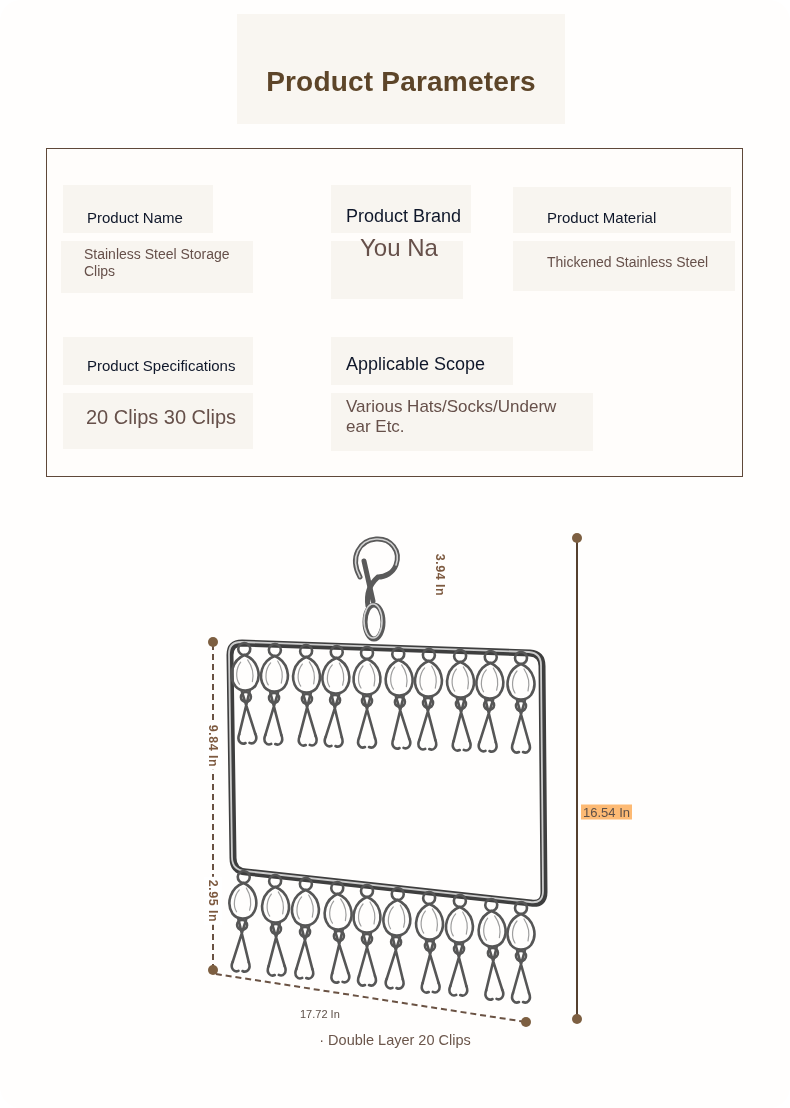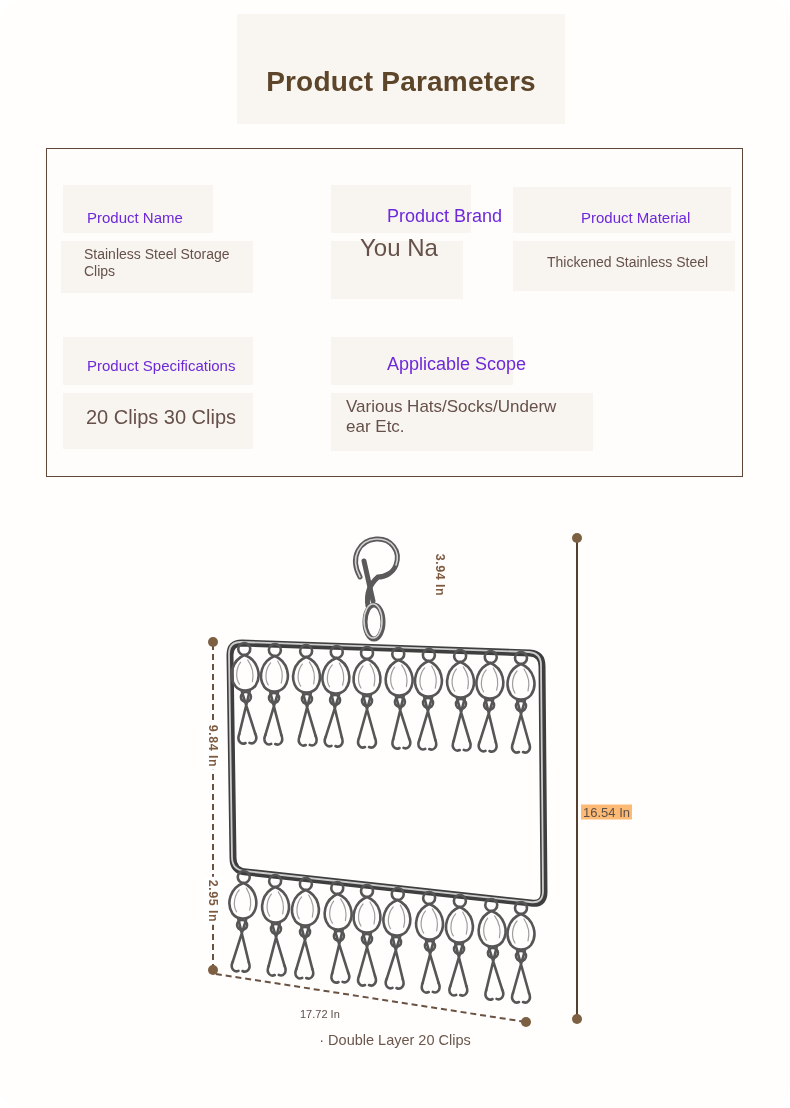--- a/index.html
+++ b/index.html
@@ -23,28 +23,28 @@
   .bg-n-l { left:16px;  top:36px;  width:150px; height:48px; }
   .bg-n-v { left:14px;  top:92px;  width:192px; height:52px; }
   .bg-b-l { left:284px; top:36px;  width:140px; height:48px; }
   .bg-b-v { left:284px; top:92px;  width:132px; height:58px; }
   .bg-m-l { left:466px; top:38px;  width:218px; height:46px; }
   .bg-m-v { left:466px; top:92px;  width:222px; height:50px; }
   .bg-s-l { left:16px;  top:188px; width:190px; height:48px; }
   .bg-s-v { left:16px;  top:244px; width:190px; height:56px; }
   .bg-a-l { left:284px; top:188px; width:182px; height:48px; }
   .bg-a-v { left:284px; top:244px; width:262px; height:58px; }
-  .cell-label { position:absolute; color:#6d28d9; font-size:15px; white-space:nowrap; }
-  .cell-label.big { font-size:18px;margin-left:41px; }
+  .cell-label { position:absolute; color:#0f172a; font-size:15px; white-space:nowrap; }
+  .cell-label.big { font-size:18px; }
   .cell-value { position:absolute; color:#66504a; }
   .v-name  { left:37px;  top:97px;  width:178px; font-size:14px; line-height:1.2; }
   .l-name  { left:40px;  top:60px; }
   .l-brand { left:299px; top:57px; }
   .v-brand { left:313px; top:85px;  font-size:24px; }
-  .l-mat   { left:500px; top:60px;margin-left:34px; }
+  .l-mat   { left:500px; top:60px; }
   .v-mat   { left:500px; top:105px; font-size:14px; white-space:nowrap; }
   .l-spec  { left:40px;  top:208px; }
   .v-spec  { left:39px;  top:246px; font-size:20px; white-space:nowrap;margin-top:11px; }
   .l-scope { left:299px; top:205px;text-align:center; }
   .v-scope { left:299px; top:248px; width:217px; font-size:17px; line-height:1.2; word-break:break-all; }
   
   .hanger-svg { position:absolute; left:180px; top:515px; width:420px; height:530px; }
   .w1 { stroke:#565656; stroke-width:2.6; fill:none; stroke-linecap:round; }
   .w2 { stroke:#9e9e9e; stroke-width:1.2; fill:none; stroke-linecap:round; }
   .frameOuter { stroke:#3e3e3e; stroke-width:7; fill:none; stroke-linejoin:round; }

